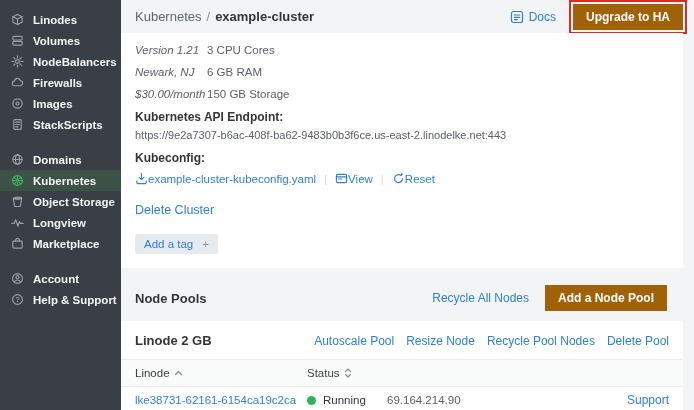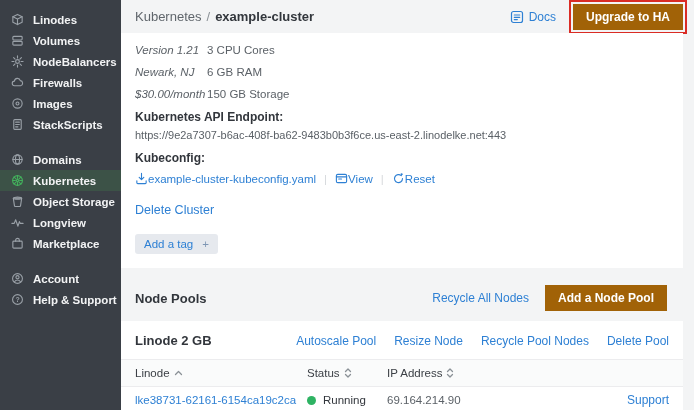--- a/index.html
+++ b/index.html
@@ -48,21 +48,21 @@
   .tag-plus  { padding:4px 9px 4px 5px; color:#7e96b4; }
 
   .np-header { display:flex; align-items:center; margin-right:11px; padding:17px 16px 10px 14px; }
   .np-title { font-size:13px; font-weight:bold; }
   .np-actions { margin-left:auto; display:flex; align-items:center; gap:16px; }
   .link { color:#2e80d4; font-size:12px; cursor:pointer; text-decoration:none; }
 
   .pool-panel { background:#fff; margin-right:11px; flex:1; display:flex; flex-direction:column; }
   .pool-header { display:flex; align-items:center; padding:12px 14px 11px; }
   .pool-name { font-size:13px; font-weight:bold; }
-  .pool-actions { margin-left:auto; display:flex; gap:18px;align-items:flex-end; }
+  .pool-actions { margin-left:auto; display:flex; gap:12px;align-items:flex-end; }
   .table-header { display:flex; align-items:center; background:#fafbfb; border-top:1px solid #ececee;
                   border-bottom:1px solid #ececee; padding:7px 14px; font-size:11.5px; color:#3c4046; }
   .col-name { width:172px; } .col-status { width:80px; } .col-ip { flex:1; } .col-action { width:70px; text-align:right; }
   .th { display:inline-flex; align-items:center; gap:4px; cursor:pointer; }
   .th svg { stroke:#8a9096; fill:none; stroke-width:1.3; stroke-linecap:round; stroke-linejoin:round; }
   .row { display:flex; align-items:center; padding:0 14px; height:27px; border-bottom:1px solid #f2f3f4; font-size:11.5px; }
   .cell-name { color:#2e80d4; cursor:pointer; }
   .status-cell { display:flex; align-items:center; gap:7px; color:#32363c; }
   .dot { width:9px; height:9px; border-radius:50%; background:#2eb363; }
   .ip { color:#5b6167; }
@@ -271,26 +271,20 @@
           <svg width="9" height="6" viewBox="0 0 8 6">
               <path d="M1 4.5 4 1.5l3 3"></path>
             </svg>
         </span>
         <span class="col-status th">
           <span>Status</span>
           <svg width="8" height="10" viewBox="0 0 8 10">
               <path d="M1.5 3.5 4 1l2.5 2.5M1.5 6.5 4 9l2.5-2.5"></path>
             </svg>
         </span>
-        <span class="col-ip th">
-          <span>IP Address</span>
-          <svg width="8" height="10" viewBox="0 0 8 10">
-              <path d="M1.5 3.5 4 1l2.5 2.5M1.5 6.5 4 9l2.5-2.5"></path>
-            </svg>
-        </span>
         <span class="col-action"></span>
       </div>
 
       <div class="row">
         <span class="col-name cell-name">lke38731-62161-6154ca19c2ca</span>
         <span class="col-status status-cell">
           <span class="dot"></span>
           <span>Running</span>
         </span>
         <span class="col-ip ip">69.164.214.90</span>

